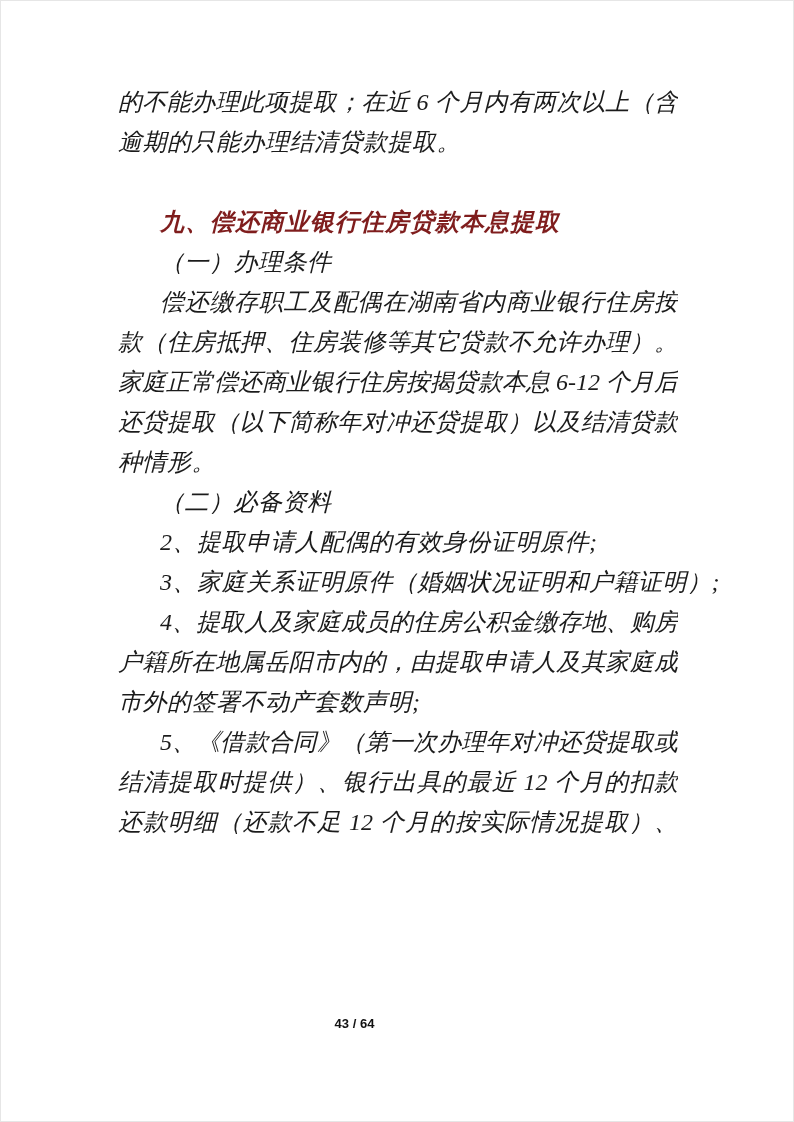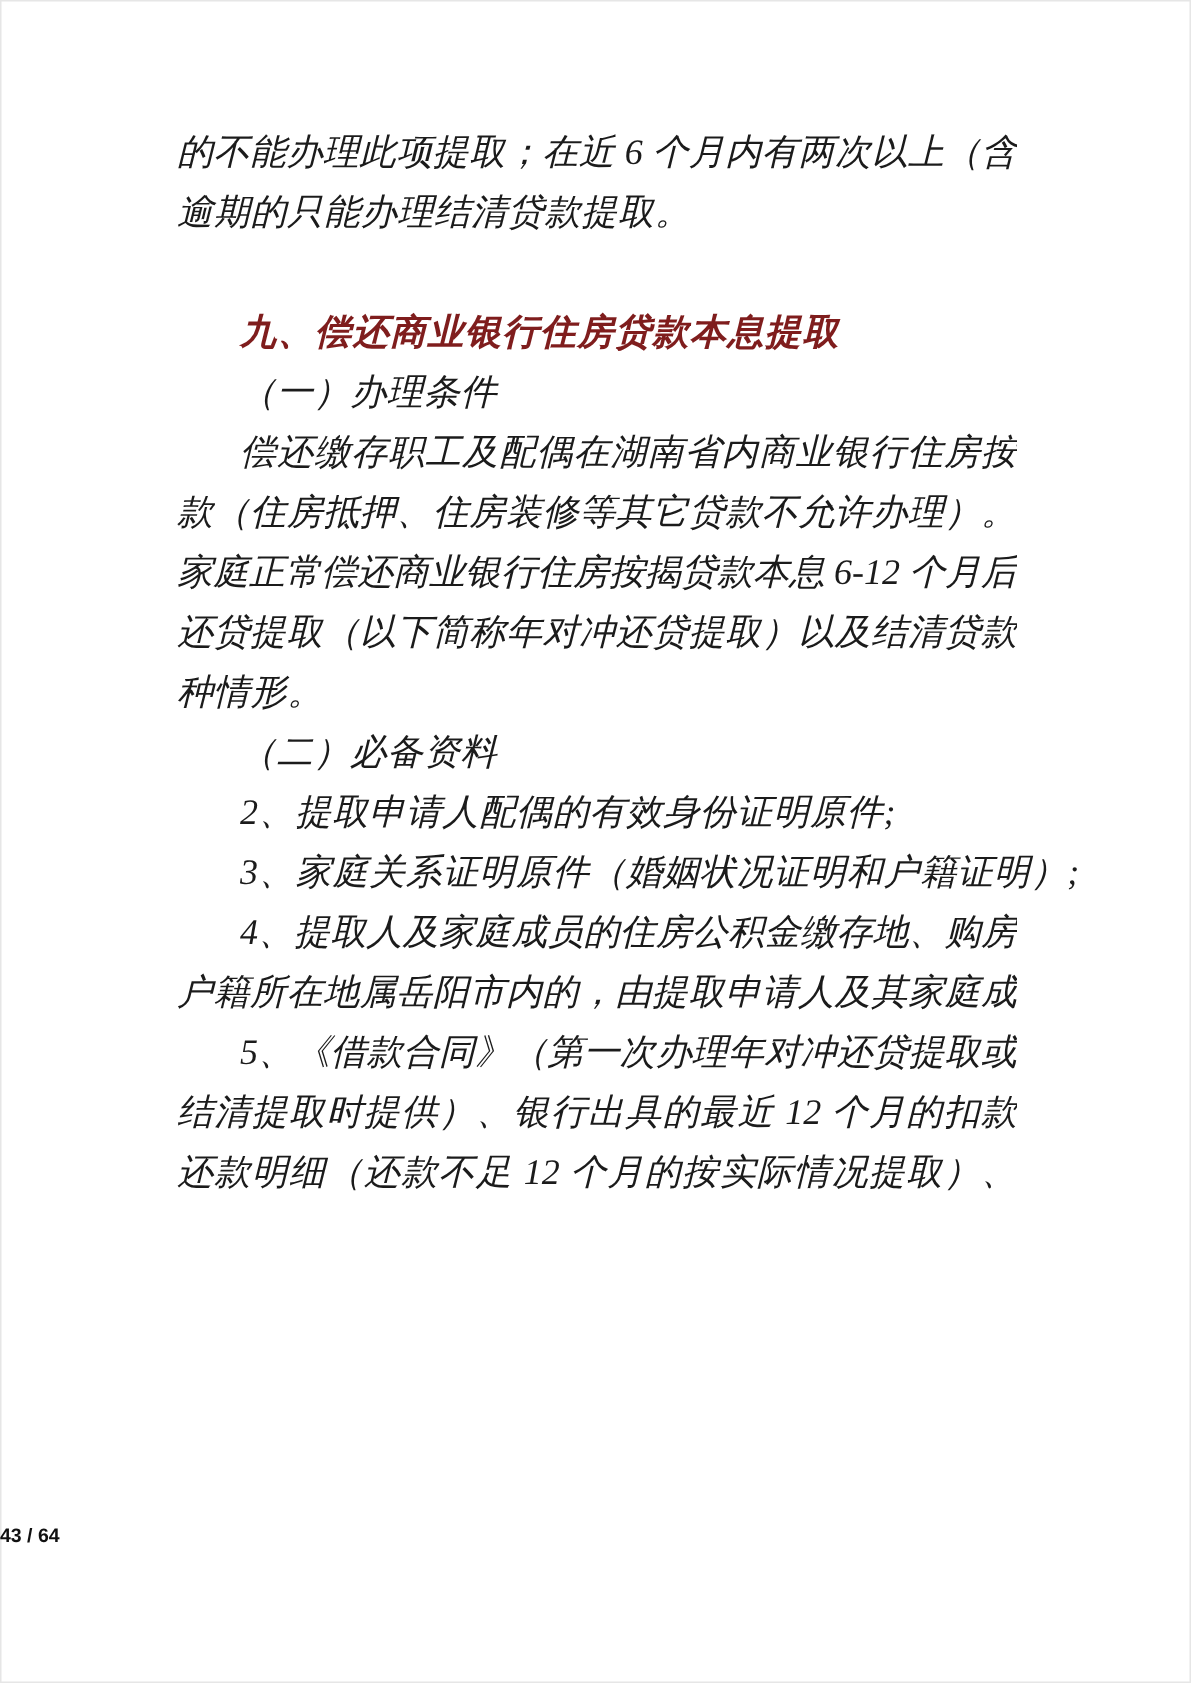--- a/index.html
+++ b/index.html
@@ -51,20 +51,21 @@
     color: #7f1d1d;
   }
   .line.blank {
     height: 40px;
   }
   .footer {
     position: absolute;
     top: 1014px;
     left: 0;
     width: 709px;
+    text-align: center;
     font-family: "Liberation Sans", "DejaVu Sans", sans-serif;
     font-size: 13px;
     font-weight: bold;
     color: #111111;
     line-height: 20px;
   }
 </style>
 </head>
 <body>
 
@@ -78,18 +79,19 @@
     <div class="line indent justify">偿还缴存职工及配偶在湖南省内商业银行住房按揭贷</div>
     <div class="line justify">款（住房抵押、住房装修等其它贷款不允许办理）。含职工</div>
     <div class="line justify">家庭正常偿还商业银行住房按揭贷款本息 6-12 个月后申请</div>
     <div class="line justify">还贷提取（以下简称年对冲还贷提取）以及结清贷款提取两</div>
     <div class="line">种情形。</div>
     <div class="line indent">（二）必备资料</div>
     <div class="line indent">2、提取申请人配偶的有效身份证明原件;</div>
     <div class="line indent">3、家庭关系证明原件（婚姻状况证明和户籍证明）;</div>
     <div class="line indent justify">4、提取人及家庭成员的住房公积金缴存地、购房地和</div>
     <div class="line justify">户籍所在地属岳阳市内的，由提取申请人及其家庭成员授权</div>
+    <div class="line">市外的签署不动产套数声明;</div>
     <div class="line indent justify">5、《借款合同》（第一次办理年对冲还贷提取或办理</div>
     <div class="line justify">结清提取时提供）、银行出具的最近 12 个月的扣款流水或</div>
     <div class="line justify">还款明细（还款不足 12 个月的按实际情况提取）、个人信</div>
   </div>
   <div class="footer">43 / 64</div>
 </div>
 
 </body></html>

